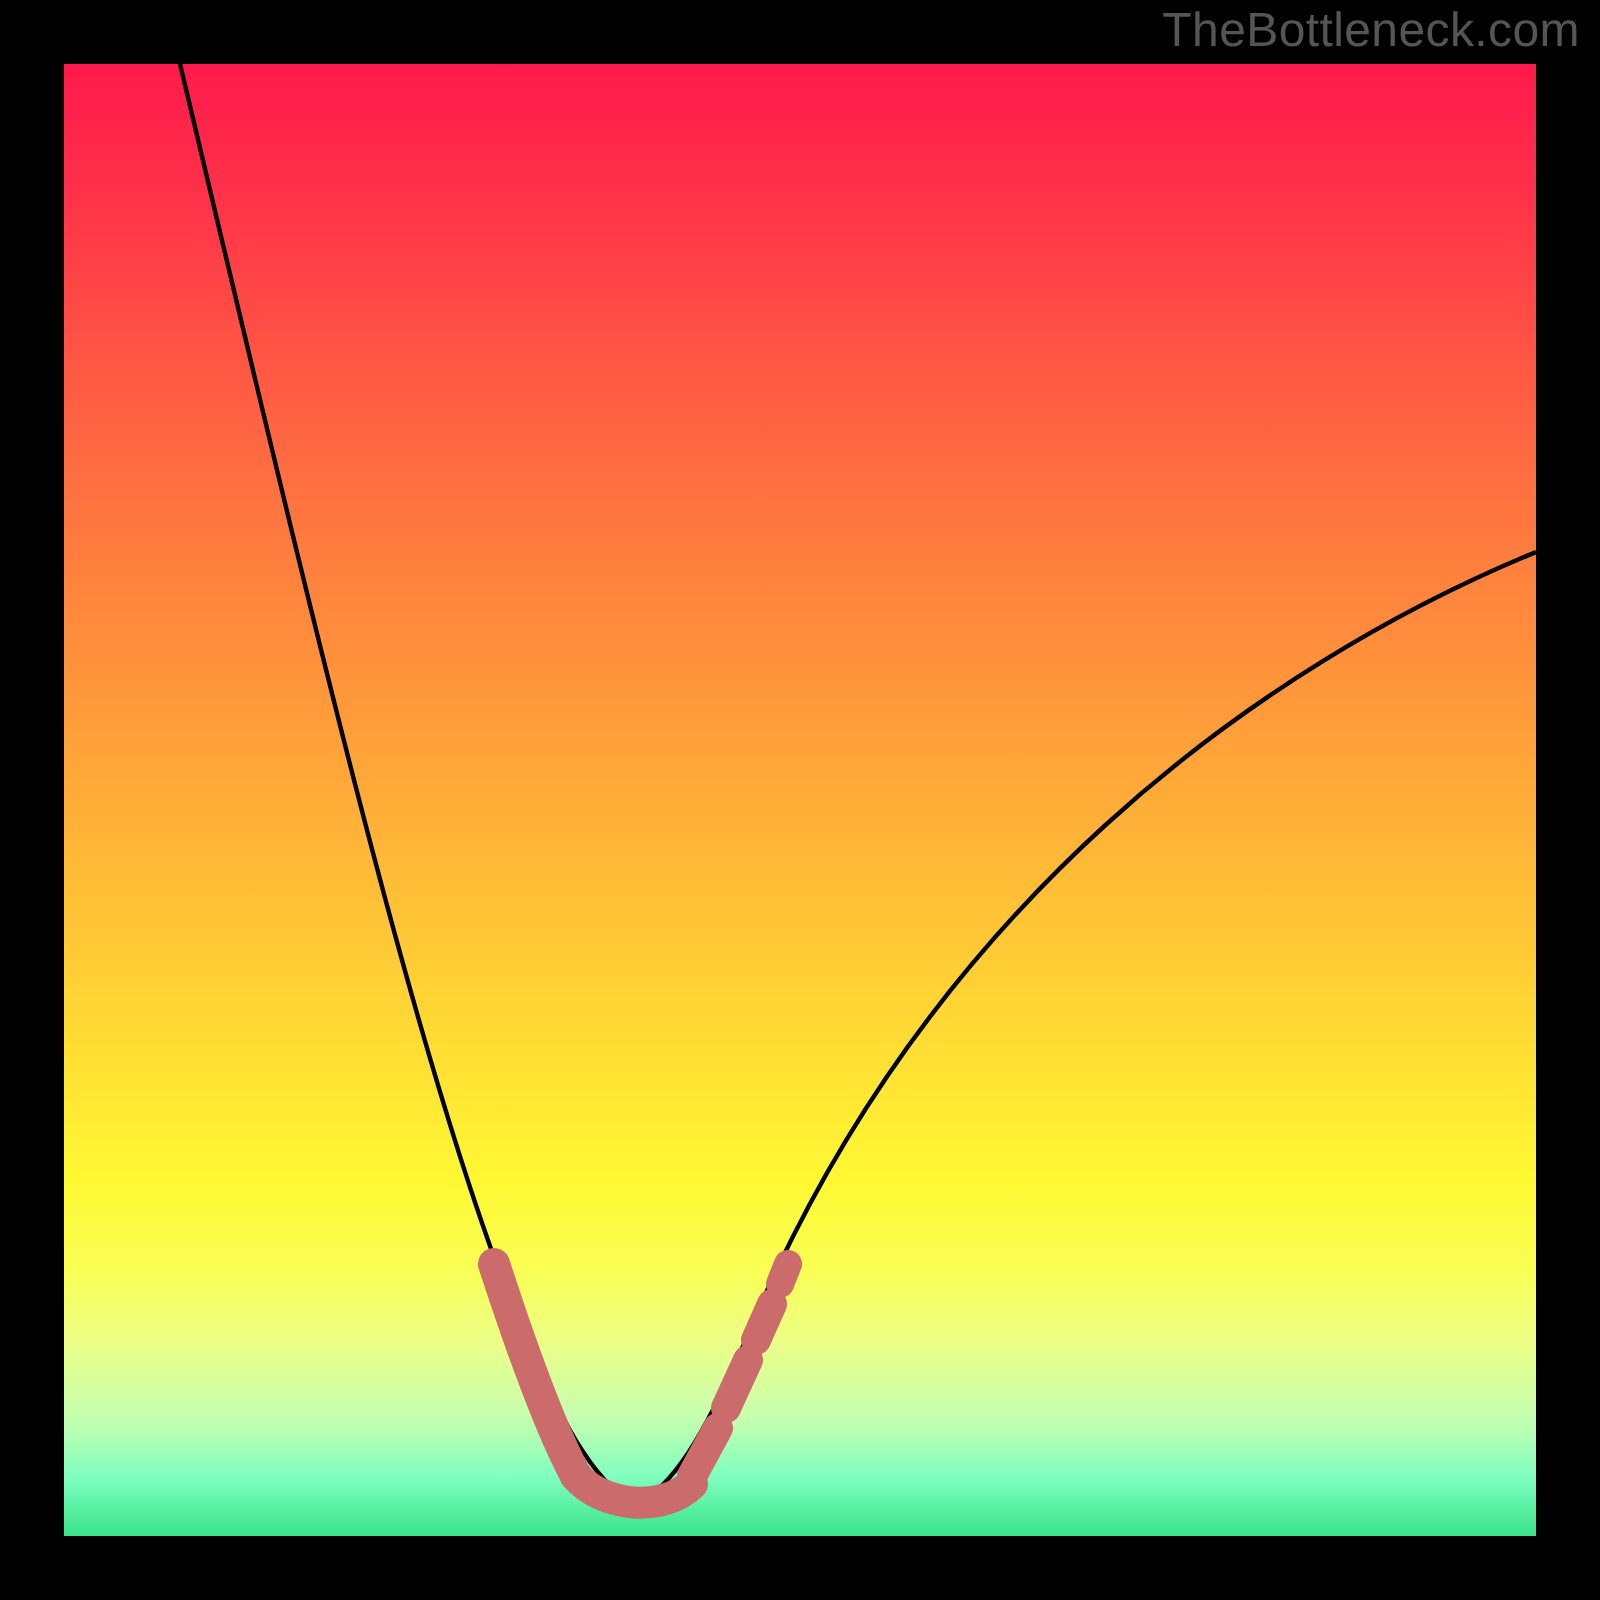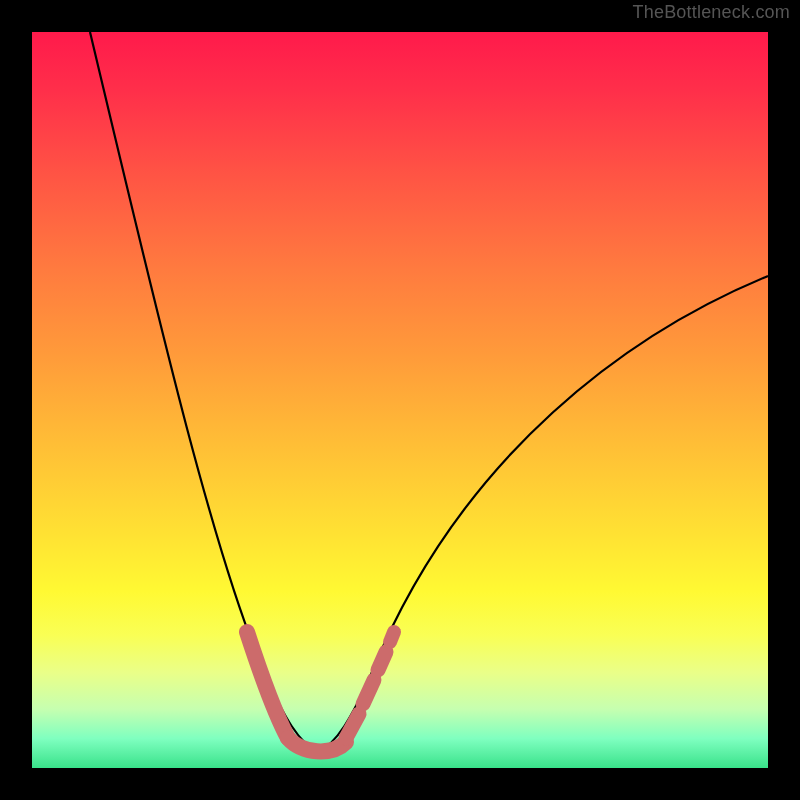--- a/index.html
+++ b/index.html
@@ -15,21 +15,21 @@
     position: relative;
     width: 800px;
     height: 800px;
     background: #000;
   }
   .watermark {
     position: absolute;
     top: 2px;
     right: 10px;
     color: #555;
-    font-size: 18px;
+    font-size: 24px;
     font-weight: 500;
     letter-spacing: 0.2px;
     z-index: 10;
     user-select: none;
   }
   .plot-area {
     position: absolute;
     left: 32px;
     top: 32px;
     width: 736px;

